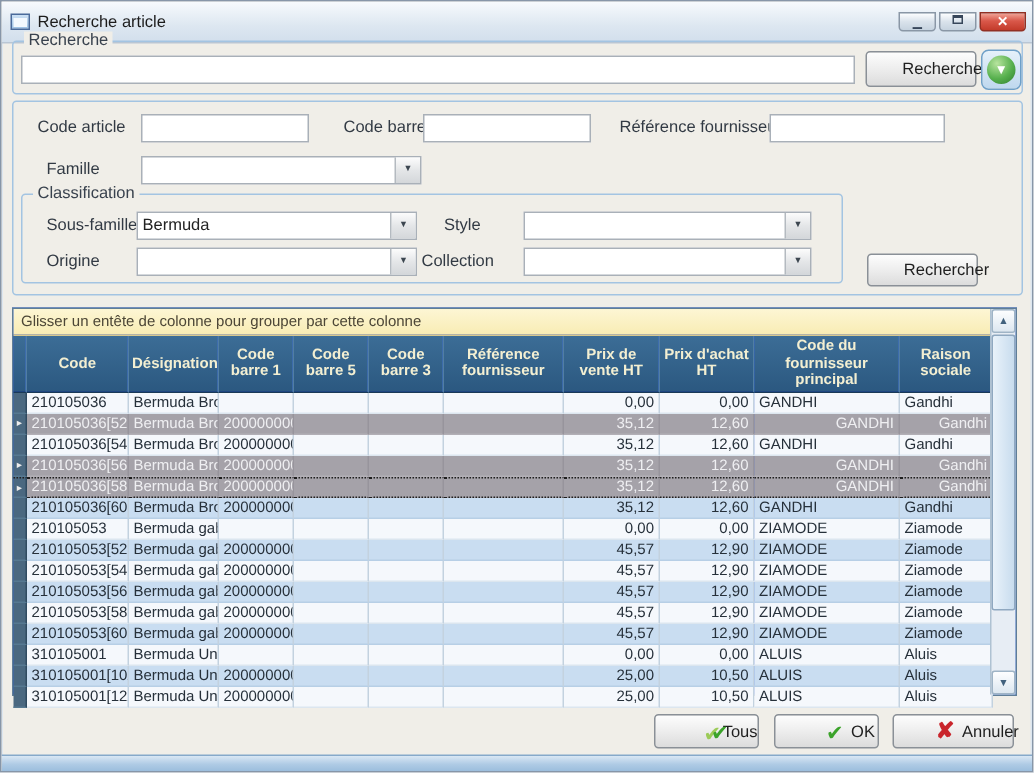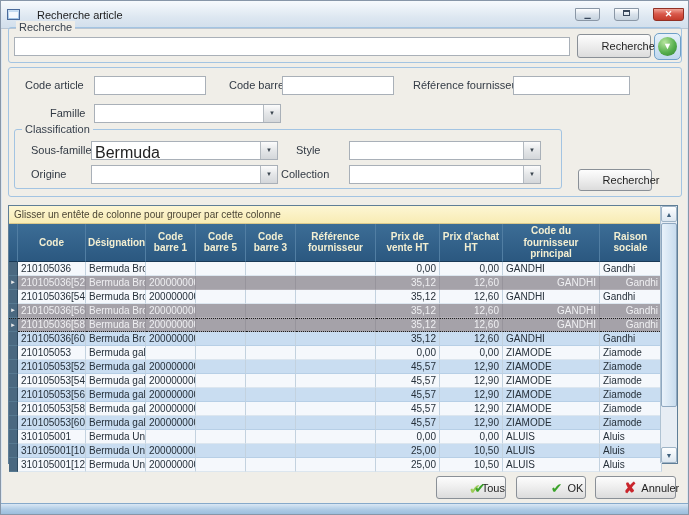--- a/index.html
+++ b/index.html
@@ -8,21 +8,21 @@
     position:relative; width:689px; height:515px;
     background:#F0EEE8; border:1px solid #8796A8;
     box-shadow: inset 0 0 0 1px #DCE6F0;
     overflow:hidden;
   }
   
   .titlebar {
     position:absolute; left:0; top:0; width:100%; height:28px;
     background:linear-gradient(#F7FAFD,#DDE7F1 60%,#D2DFEC);
     border-bottom:1px solid #B9C6D4;
-    display:flex; align-items:center; padding:12px 4px;gap:12px;
+    display:flex; align-items:center; padding:12px 4px;
   }
   .app-icon { width:13px; height:11px; border:1px solid #4A6A9A; background:linear-gradient(#CBE0F4,#9FC2E4); margin:0 5px 0 2px; position:relative; }
   .app-icon::after{ content:""; position:absolute; left:1px; top:2px; right:1px; bottom:1px; background:#F4F9FE; }
   .title-text { font-size:11px; color:#1C1C1C; flex:1; }
   .winbtn {
     width:25px; height:13px; margin-left:2px; border:1px solid #8A97A6; border-radius:0 0 3px 3px;
     background:linear-gradient(#FDFEFF,#D9E2EB 50%,#C6D3DF);
     font-size:8px; line-height:11px; text-align:center; color:#37465A; cursor:default;
   }
   .winbtn.close {
@@ -33,21 +33,21 @@
   
   .body { position:absolute; left:0; top:18px; width:687px; height:485px; }
   .groupbox { position:absolute; border:1px solid #A3C4E2; border-radius:3px; }
   .gb-label { position:absolute; top:-7px; left:7px; background:#F0EEE8; padding:0 3px; font-size:11px; color:#39424E; }
   .lbl { position:absolute; font-size:11px; color:#323A44; white-space:nowrap; }
   .txt {
     position:absolute; border:1px solid #A9B0B8; background:#fff; height:19px;
     font-family:"Liberation Sans", sans-serif; font-size:11px; padding:0 3px; color:#222;
   }
   .combo { position:absolute; height:19px; border:1px solid #A9B0B8; background:#fff; }
-  .combo .val { position:absolute; left:3px; top:2px; font-size:16px; color:#222; }
+  .combo .val { position:absolute; left:3px; top:2px; font-size:11px; color:#222; }
   .combo .drop {
     position:absolute; right:0; top:0; width:17px; height:100%;
     background:linear-gradient(#FCFCFC,#E4E6E8 50%,#D4D7DA);
     border-left:1px solid #B4BAC0; text-align:center; font-size:6px; line-height:17px; color:#3C4650;
   }
   .btn {
     position:absolute; border:1px solid #8A9097; border-radius:3px;
     background:linear-gradient(#FDFDFD,#EFEFEF 45%,#DCDCDC);
     font-size:11px; color:#1F1F1F; text-align:center; cursor:default;
     display:flex; align-items:center; justify-content:center; gap:5px;padding-left:32px;
@@ -138,21 +138,21 @@
 
     <span class="lbl" style="left:24px; top:60px;">Code article</span>
     <input class="txt" style="left: 93px; top: 57px; width: 112px;" value="">
 
     <span class="lbl" style="left:228px; top:60px;">Code barre</span>
     <input class="txt" style="left: 281px; top: 57px; width: 112px;" value="">
 
     <span class="lbl" style="left:412px; top:60px;">Référence fournisseur</span>
     <input class="txt" style="left: 512px; top: 57px; width: 117px;" value="">
 
-    <span class="lbl" style="left:30px; top:88px;margin-left:19px;">Famille</span>
+    <span class="lbl" style="left:30px; top:88px;">Famille</span>
     <div class="combo" style="left:93px; top:85px; width:187px;">
       <span class="val"></span>
       <span class="drop">▼</span>
     </div>
 
     <div class="groupbox" style="left:13px; top:110px; width:548px; height:60px;">
       <span class="gb-label">Classification</span>
     </div>
 
     <span class="lbl" style="left:30px; top:125px;">Sous-famille</span>

